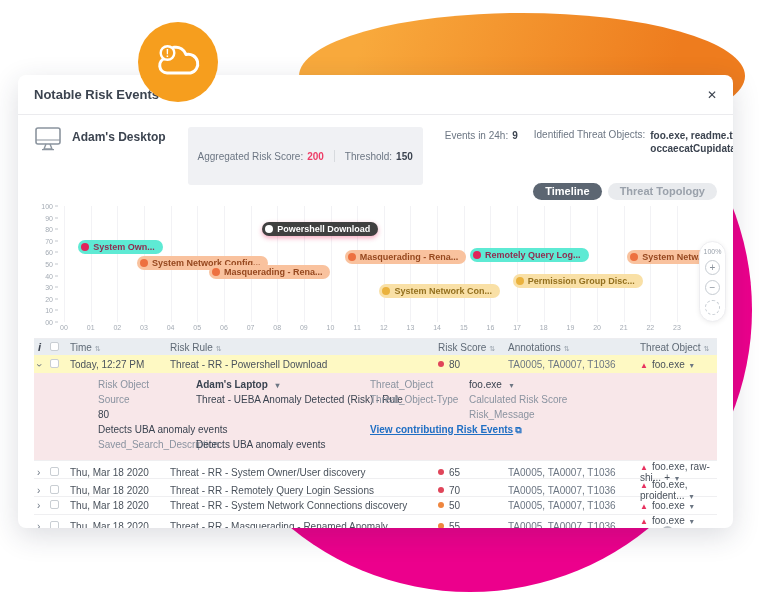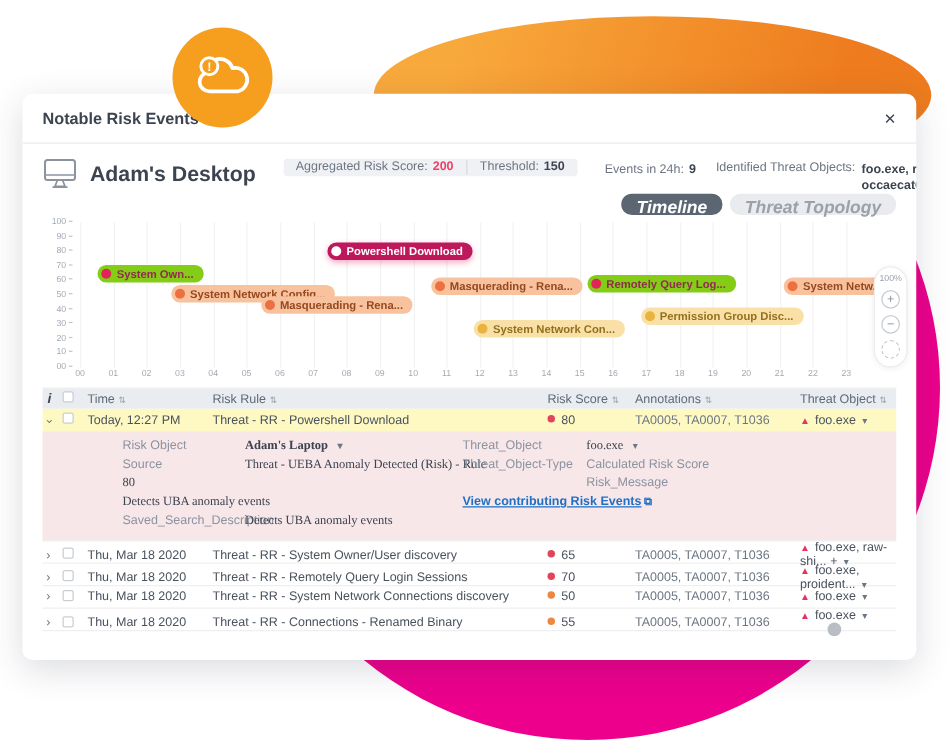--- a/index.html
+++ b/index.html
@@ -19,56 +19,56 @@
   .modal { position:absolute; left:18px; top:75px; width:715px; height:453px;
     background:#ffffff; border-radius:8px; box-shadow:0 8px 28px rgba(40,45,70,.16);
     z-index:3; overflow:hidden; }
   .modal-header { height:40px; display:flex; align-items:center; justify-content:space-between;
     padding:0 16px; border-bottom:1px solid #ebebee; }
   .modal-title { font-size:13px; font-weight:bold; color:#3c4450; }
   .close-x { font-size:12px; color:#3c4450; cursor:pointer; }
   
   .summary { display:flex; align-items:flex-start; padding:9px 16px 0 16px; }
   .monitor-wrap { margin-top:2px; }
-  .entity-name { font-size:17px; font-weight:bold; color:#3c4450; margin:6px 0 0 10px; white-space:nowrap; }
-  .pill-group { display:flex; background:#f0f1f4; border-radius:3px;
-    padding:1px 10px; margin:3px 0 0 22px; font-size:10px; white-space:nowrap; }
+  .entity-name { font-size:12px; font-weight:bold; color:#3c4450; margin:6px 0 0 10px; white-space:nowrap; }
+  .pill-group { display:flex; align-items:center; background:#f0f1f4; border-radius:3px;
+    padding:23px 10px; margin:3px 0 0 22px; font-size:10px; white-space:nowrap; }
   .pill-lbl { color:#6c7683; }
   .pill-val { font-weight:bold; color:#3c4450; margin-left:4px; }
   .pill-val.red { color:#ee3d67; }
   .pill-divider { width:1px; height:12px; background:#d7dade; margin:0 10px; }
   .events24 { display:flex; margin:6px 0 0 22px; font-size:10px; white-space:nowrap; }
   .threat-objs { display:flex; margin:3px 0 0 16px; font-size:10px; }
   .threat-objs .pill-lbl { white-space:nowrap; margin-top:2px; }
   .threat-objs .objs-val { font-weight:bold; color:#3c4450; width:218px; margin-left:5px; line-height:1.3; margin-top:2px; }
   
   .toggle-row { display:flex; justify-content:flex-end; gap:6px; padding:0 16px; height:17px; margin-top:-2px; }
-  .toggle { font-size:14px; font-weight:bold; border-radius:9px; padding:2px 12px;font-style:italic; }
+  .toggle { font-size:11px; font-weight:bold; border-radius:9px; padding:2px 12px; }
   .toggle.active { background:#5c6672; color:#ffffff; }
   .toggle.inactive { background:#e9ebee; color:#9aa1ab; }
   
   .chart { position:relative; margin:3px 16px 0 16px; height:136px; border-bottom:1px solid #ededf0; }
   .y-axis { position:absolute; left:0; top:3px; width:24px; height:116px; }
   .y-label { position:absolute; right:0; transform:translateY(-50%); font-size:7px; color:#a4abb4; }
   .y-label::after { content:""; display:inline-block; width:3px; height:1px; background:#c3c8ce; vertical-align:2px; margin-left:2px; }
   .plot { position:absolute; left:30px; right:40px; top:3px; height:116px; }
   .gridline { position:absolute; top:0; bottom:0; width:1px; background:#f2f2f5; }
   .x-axis { position:absolute; left:30px; right:40px; top:121px; height:12px; }
   .x-label { position:absolute; transform:translateX(-50%); font-size:7px; color:#a4abb4; }
   .event-pill { position:absolute; display:flex; align-items:center; gap:4px; height:14px;
     border-radius:8px; padding:0 8px 0 3px; font-size:9px; font-weight:bold;
     transform:translate(-7px,-50%); white-space:nowrap; cursor:pointer; }
   .event-pill .dot { width:8px; height:8px; border-radius:50%; flex:0 0 auto; }
-  .sev-high   { background:#84cc16; color:#8f2c50; }
+  .sev-high   { background:#5eead4; color:#8f2c50; }
   .sev-high .dot { background:#e0245a; }
   .sev-medium { background:#f9c29e; color:#96481f; }
   .sev-medium .dot { background:#ed7140; }
   .sev-low    { background:#f9e0a6; color:#93701f; }
   .sev-low .dot { background:#eab23e; }
-  .sev-critical { background:#be185d; color:#ffffff; z-index:2; box-shadow:0 2px 5px rgba(232,35,92,.4); }
+  .sev-critical { background:#404040; color:#ffffff; z-index:2; box-shadow:0 2px 5px rgba(232,35,92,.4); }
   .sev-critical .dot { background:#ffffff; }
   .zoom-panel { position:absolute; right:-9px; top:38px; width:27px; background:#ffffff;
     border:1px solid #ededf0; border-radius:14px; box-shadow:0 1px 5px rgba(0,0,0,.07);
     display:flex; flex-direction:column; align-items:center; padding:6px 0; gap:5px; z-index:2; }
   .zoom-level { font-size:7px; color:#9aa1ab; }
   .zoom-btn { width:15px; height:15px; border:1px solid #c6ccd2; border-radius:50%;
     color:#8a929c; font-size:10px; line-height:13px; text-align:center; cursor:pointer; }
   .zoom-btn.reset { border-style:dashed; }
   
   .tbl-heading { font-size:12px; font-weight:bold; color:#2e3640; margin:9px 16px 6px 16px; }
@@ -88,21 +88,21 @@
   .c-ann { color:#6c7683; }
   .tri { color:#e8315f; font-size:8px; margin-right:4px; }
   .caret { color:#6c7683; font-size:8px; margin-left:5px; cursor:pointer; }
   .plus { color:#4a525c; margin-left:3px; }
   .scroll-badge { display:inline-block; width:11px; height:11px; border-radius:50%;
     background:#b9bec4; margin-left:22px; vertical-align:-2px; }
   
   .detail { background:#f8e7e9; padding:4px 0 8px 64px; border-bottom:1px solid #efeff1; }
   .dgrid { display:grid; grid-template-columns:98px 174px 99px 1fr; grid-auto-rows:15px; align-items:center; }
   .dlbl { color:#8a93a0; font-size:10px; white-space:nowrap; }
-  .dval { color:#3a4350; font-size:10px; white-space:nowrap; overflow:visible;font-family:Liberation Serif, serif; }
+  .dval { color:#3a4350; font-size:10px; white-space:nowrap; overflow:visible; }
   .dval.bold { font-weight:bold; }
   .dlink { color:#1f6fc4; font-size:10px; font-weight:bold; text-decoration:underline; white-space:nowrap; cursor:pointer; }
   .ext-ic { font-size:9px; text-decoration:none; display:inline-block; margin-left:2px; }
 </style>
 </head>
 <body>
 
 <div class="bg-magenta"></div>
 <div class="bg-orange"></div>
 
@@ -334,19 +334,19 @@
         <span>Thu, Mar 18 2020</span>
         <span>Threat - RR - System Network Connections discovery</span>
         <span><span class="score-dot medium"></span>50</span>
         <span class="c-ann">TA0005, TA0007, T1036</span>
         <span><span class="tri">▲</span>foo.exe<span class="caret">▾</span></span>
       </div>
       <div class="trow">
         <span><span class="chev">›</span></span>
         <span><span class="checkbox"></span></span>
         <span>Thu, Mar 18 2020</span>
-        <span>Threat - RR - Connections - Renamed Binary</span>
+        <span>Threat - RR - Masquerading - Renamed Anomaly</span>
         <span><span class="score-dot medium"></span>55</span>
         <span class="c-ann">TA0005, TA0007, T1036</span>
         <span><span class="tri">▲</span>foo.exe<span class="caret">▾</span><span class="scroll-badge"></span></span>
       </div>
     </div>
 </div>
 
 </body></html>

